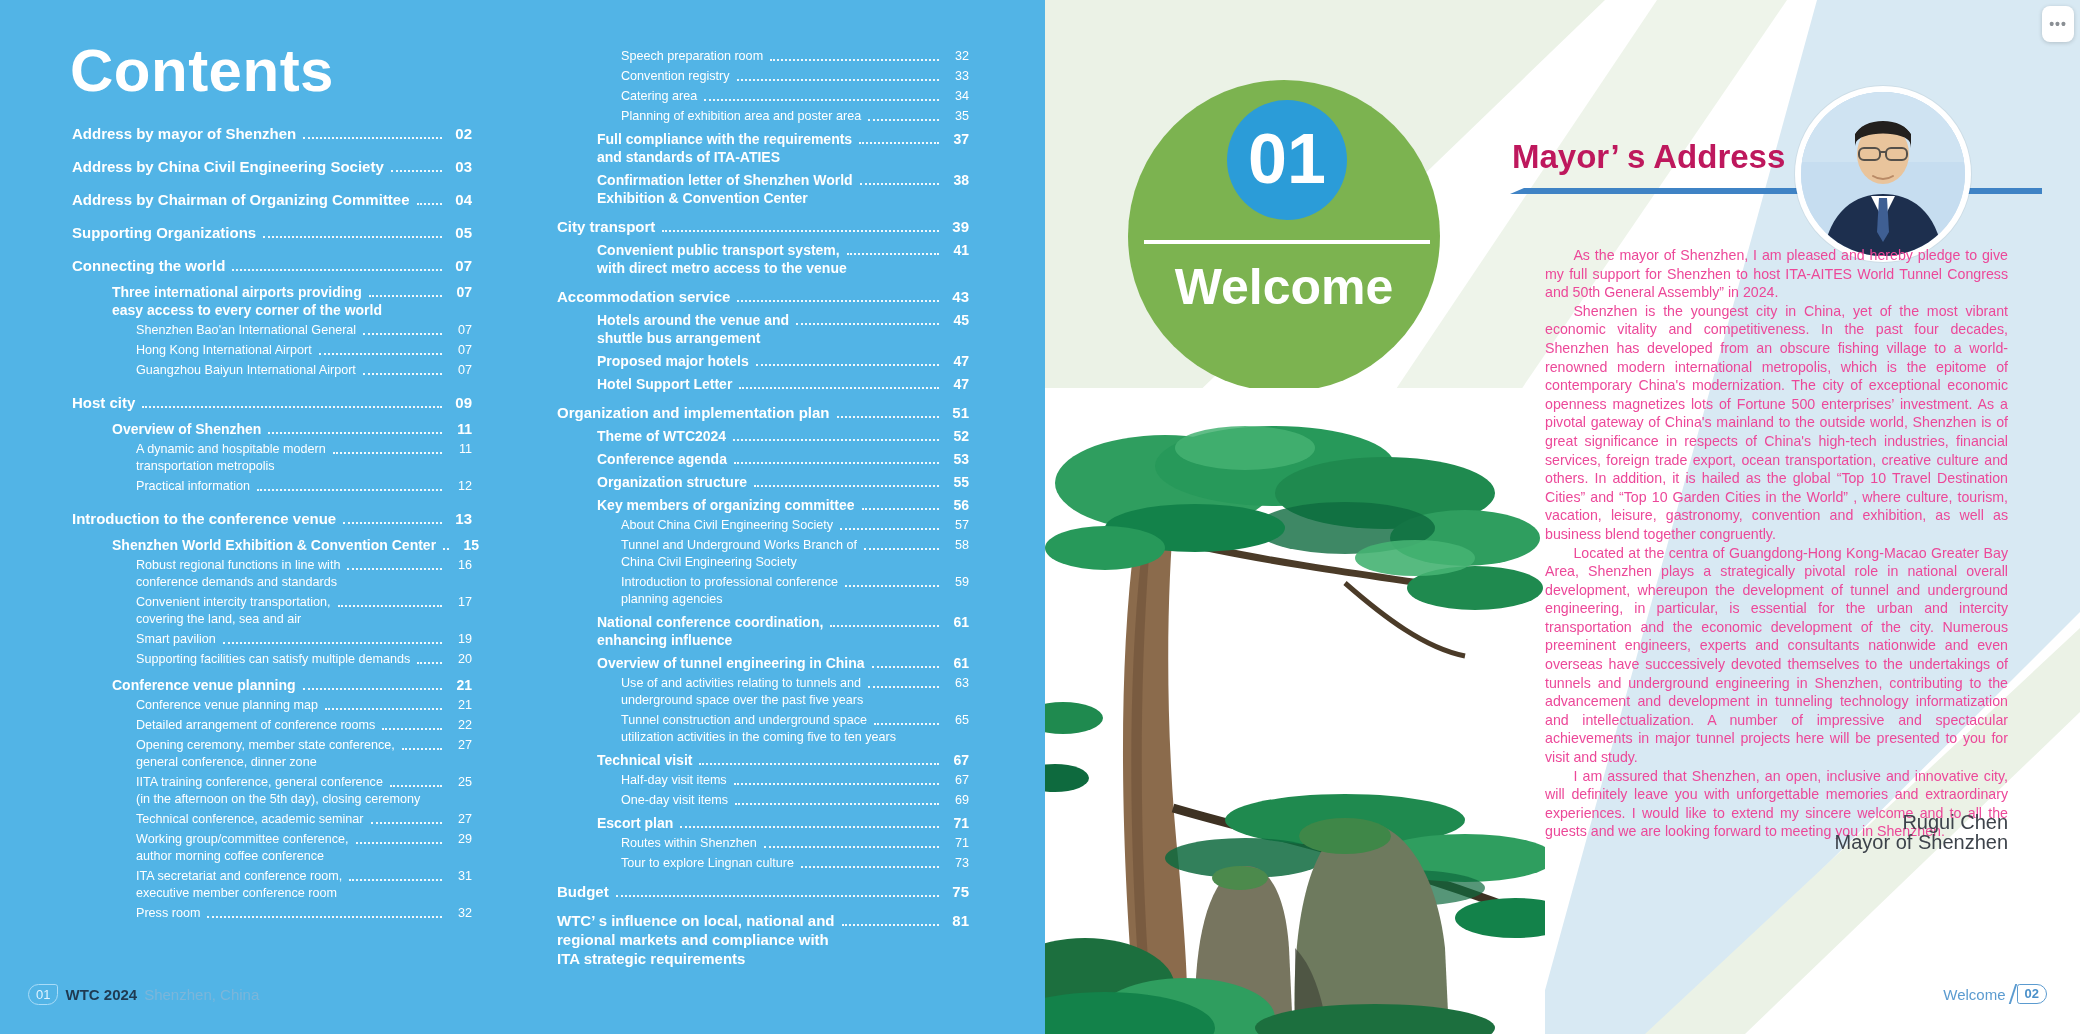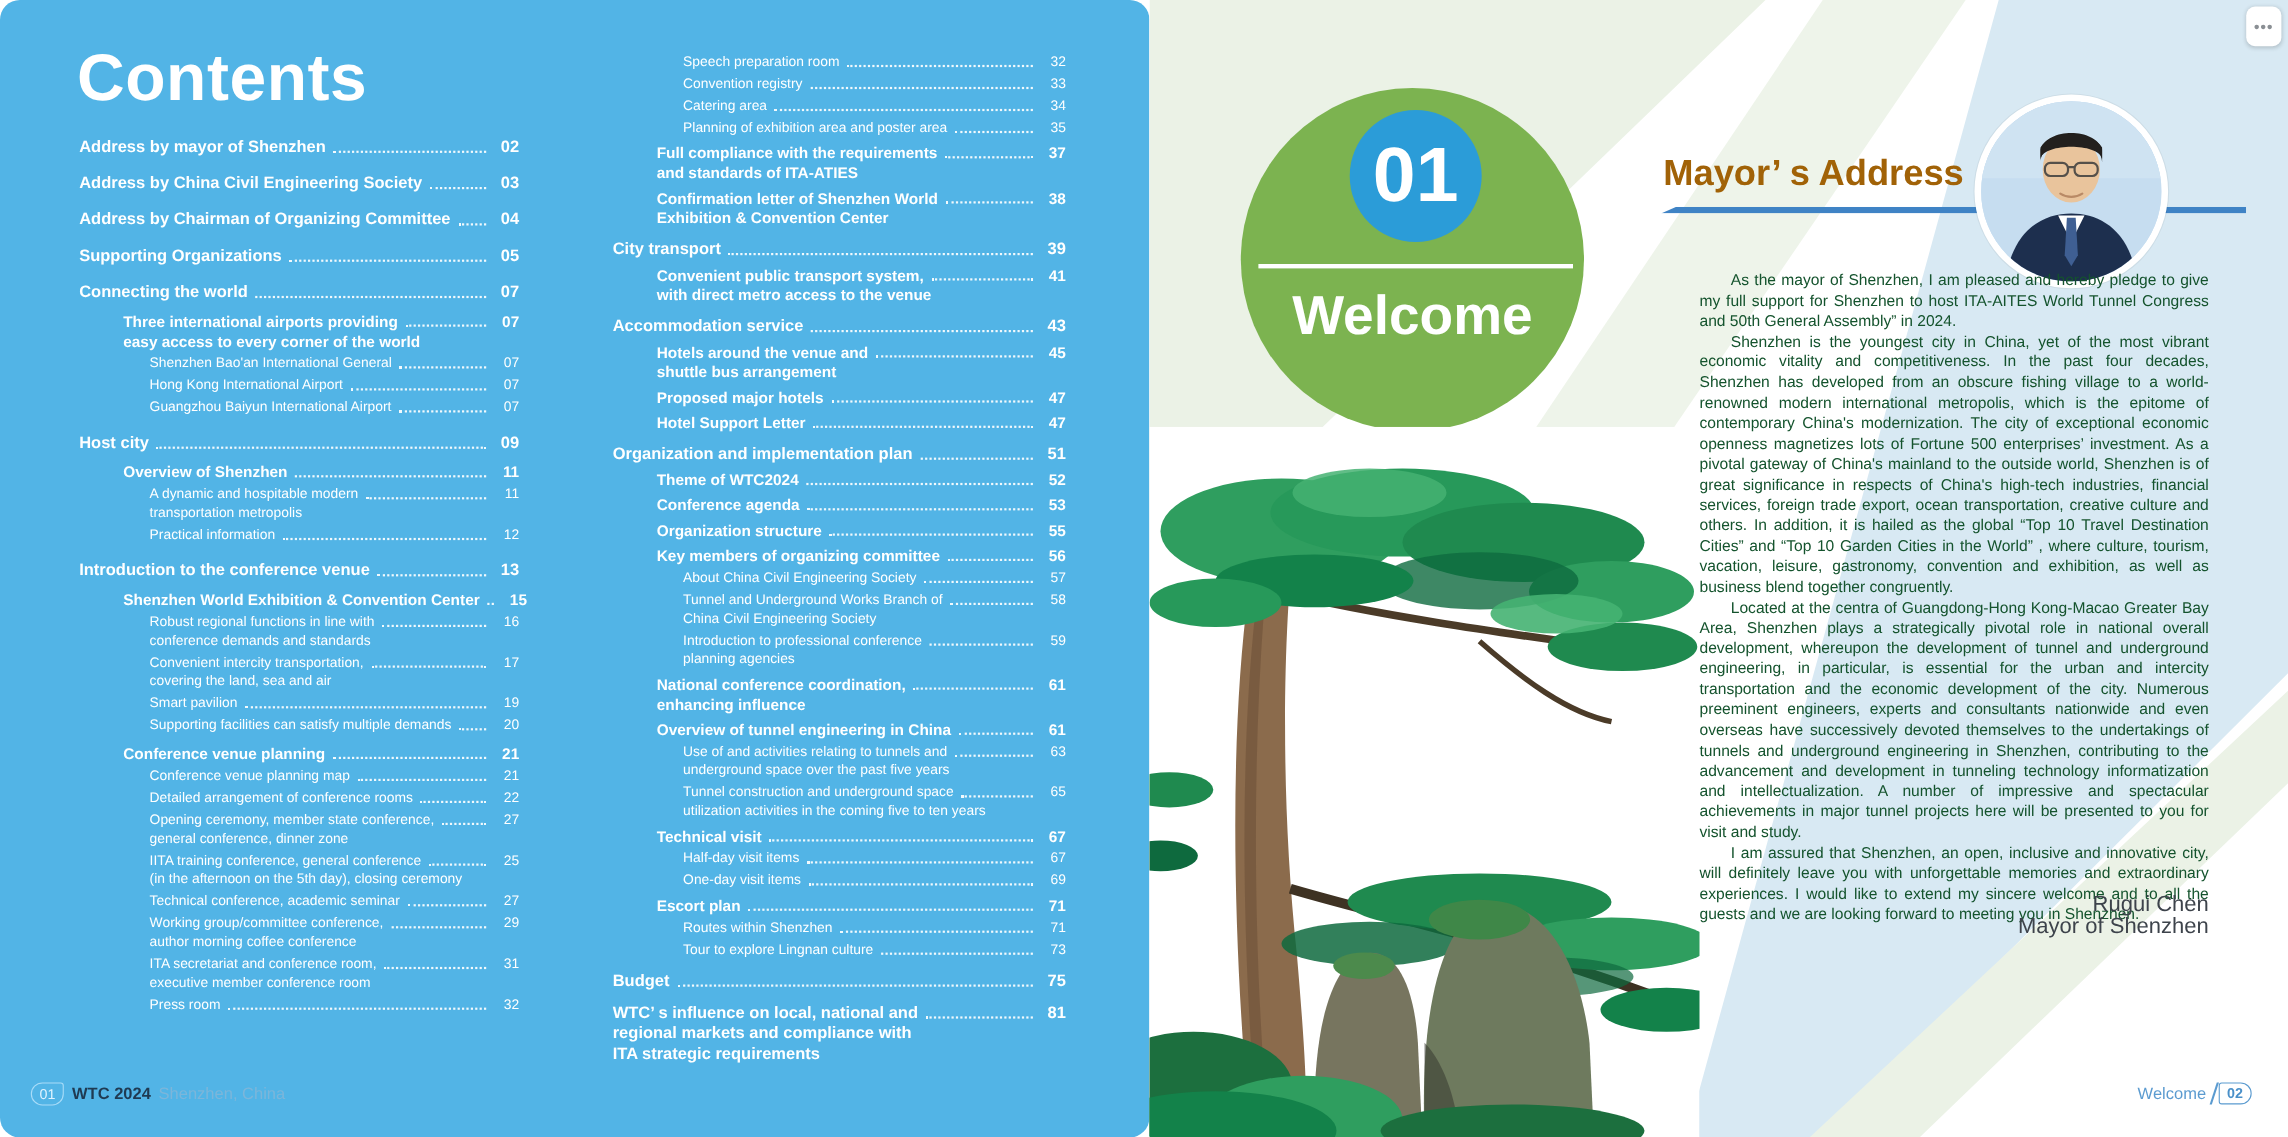--- a/index.html
+++ b/index.html
@@ -1,21 +1,21 @@
 <!DOCTYPE html>
 <html><head>
 <meta charset="utf-8">
 <style>
   html,body{margin:0;padding:0;}
   body{width:2080px;height:1034px;position:relative;overflow:hidden;
        font-family:"Liberation Sans",sans-serif;background:#ffffff;}
 
   
   .page-left{position:absolute;left:0;top:0;width:1045px;height:1034px;
-             background:#52b4e6;color:#fff;border-radius:18px;}
+             background:#52b4e6;color:#fff;}
   .contents-title{position:absolute;left:70px;top:36px;font-size:60px;font-weight:bold;
                   letter-spacing:.5px;}
   .toc-col{position:absolute;}
   .toc-col.col1{left:72px;top:124px;width:400px;}
   .toc-col.col2{left:557px;top:48px;width:412px;}
   .entry{color:#fff;}
   .entry .row{display:flex;align-items:flex-end;}
   .entry .lbl{white-space:nowrap;}
   .entry .cont{white-space:nowrap;}
   .entry .dots{flex:1 1 auto;min-width:6px;border-bottom:2px dotted rgba(255,255,255,.92);
@@ -42,30 +42,30 @@
   .big-circle{position:absolute;left:83px;top:80px;width:312px;height:312px;
               border-radius:50%;background:#7cb350;}
   .inner-circle{position:absolute;left:182px;top:100px;width:120px;height:120px;
                 border-radius:50%;background:#2b9cd8;color:#fff;font-size:70px;
                 font-weight:bold;text-align:center;line-height:118px;}
   .circle-divider{position:absolute;left:99px;top:240px;width:286px;height:4px;background:#fff;}
   .circle-label{position:absolute;left:83px;top:258px;width:312px;text-align:center;
                 color:#fff;font-size:50px;font-weight:bold;}
 
   .section-title{position:absolute;left:467px;top:138px;font-size:33px;font-weight:bold;
-                 color:#a16207;z-index:3;}
+                 color:#be185d;z-index:3;}
   .title-rule{position:absolute;left:465px;top:188px;width:532px;height:6px;background:#3f83c5;
               clip-path:polygon(14px 0,100% 0,100% 100%,0 100%);z-index:1;}
 
   .portrait{position:absolute;left:750px;top:86px;width:164px;height:164px;border-radius:50%;
             background:#c6ddf0;border:6px solid #fff;overflow:hidden;z-index:2;
             box-shadow:0 0 0 1px rgba(0,0,0,.05);}
 
   .mayor-text{position:absolute;left:500px;top:246px;width:463px;z-index:3;
-              color:#14532d;font-size:14.2px;line-height:18.6px;text-align:justify;}
+              color:#ec4899;font-size:14.2px;line-height:18.6px;text-align:justify;}
   .mayor-text p{margin:0;text-indent:2em;}
   .signature{position:absolute;left:500px;top:812px;width:463px;text-align:right;
              color:#3d434b;font-size:20px;line-height:20px;z-index:3;}
 
   .tree{position:absolute;left:0;top:388px;width:500px;height:646px;z-index:2;}
 
   .footer-right{position:absolute;right:33px;top:984px;display:flex;align-items:center;
                 font-size:15px;color:#5b9bd0;z-index:4;}
   .slash02{display:inline-block;width:2px;height:20px;background:#5b9bd0;
            transform:skewX(-18deg);margin:0 3px 0 6px;}

